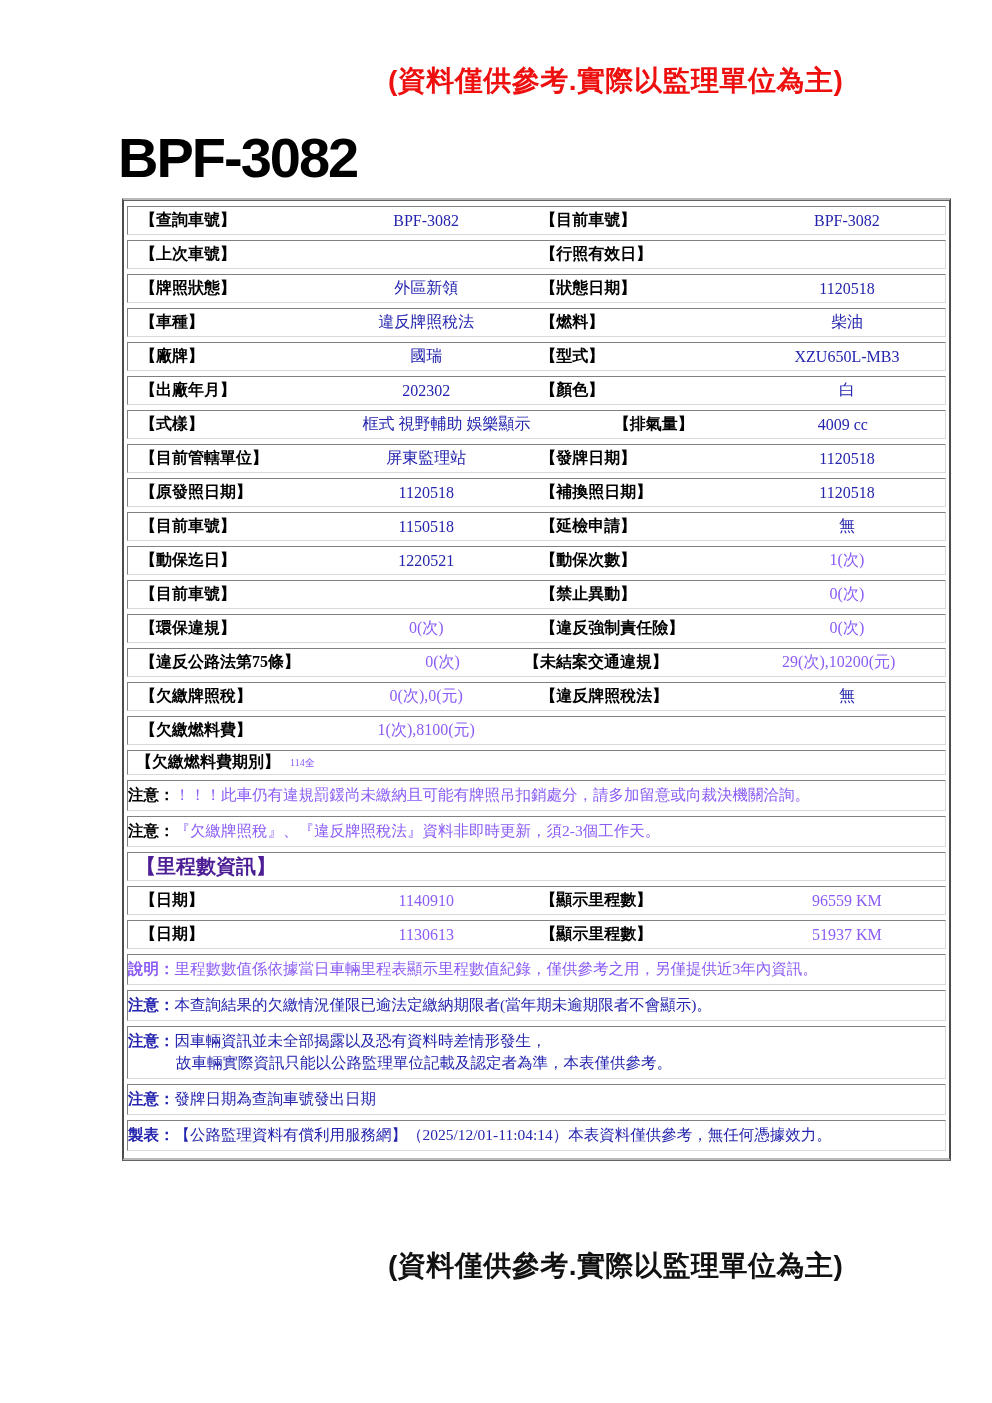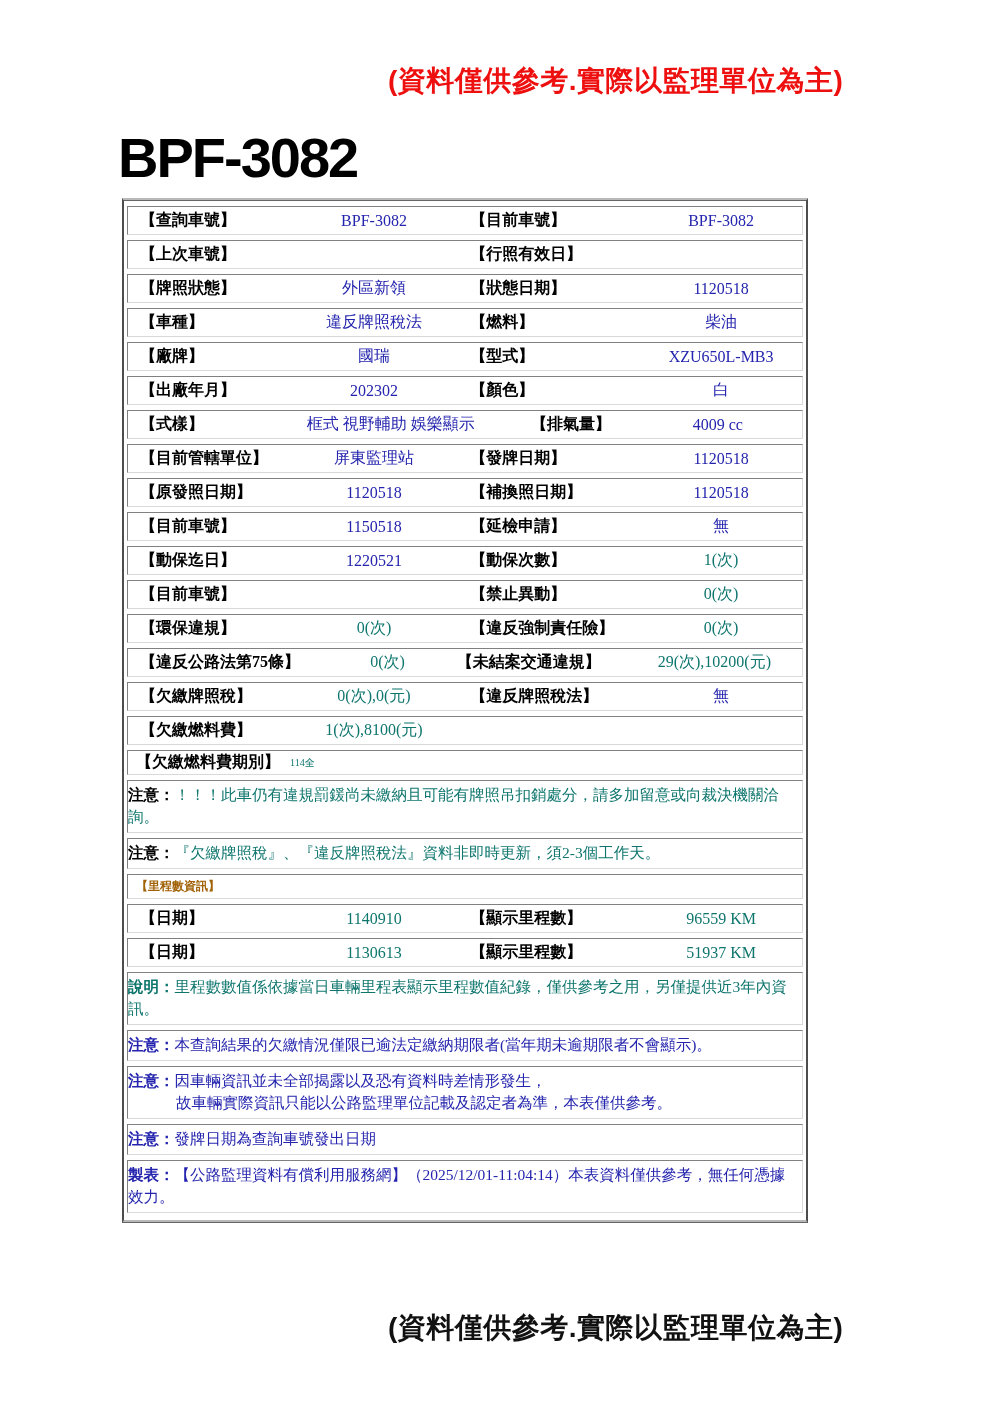--- a/index.html
+++ b/index.html
@@ -21,46 +21,46 @@
     width:fit-content;letter-spacing:0.5px;
   }
   h1.plate{
     margin:30px 0 10px 118px;
     font-family:"Liberation Sans","DejaVu Sans",sans-serif;
     font-weight:bold;font-size:56px;line-height:1;letter-spacing:-2px;
     color:#000;
   }
   .panel{
     margin:12px 0 0 122px;
-    width:686px;box-sizing:border-box;
+    width:829px;box-sizing:border-box;
     border-left:2px solid #4d4d4d;border-right:2px solid #4d4d4d;
     border-top:3px ridge #b9b9b9;border-bottom:3px ridge #b9b9b9;
     padding:5px 1px 2px 1px;
     background:#fff;
   }
   .row{
     display:flex;align-items:center;
     border:1px solid;border-color:#808080 #d9d9d9 #d9d9d9 #808080;
     margin:0 2px 5px 2px;min-height:29px;
     font-size:16px;background:#fff;box-sizing:border-box;
   }
   .lb{font-weight:bold;padding-left:12px;box-sizing:border-box;white-space:nowrap;}
   .vl{text-align:center;box-sizing:border-box;}
   .w1{width:24%}.w2{width:25%}.w3{width:27%}.w4{width:24%}
   
   .s-style .w1{width:20%}.s-style .w2{width:38%;white-space:nowrap}.s-style .w3{width:17%}.s-style .w4{width:25%}
   .s-law75 .w1{width:30%}.s-law75 .w2{width:17%}.s-law75 .w3{width:27%}.s-law75 .w4{width:26%;white-space:nowrap}
   .blue{color:#2424ae}
-  .red{color:#0f766e}
+  .red{color:#8b5cf6}
   .note{display:block;padding:3px 8px 4px 0;font-size:15.5px;line-height:1.42;min-height:0;}
   .note .prefix{font-weight:bold;}
   .note.black-label .prefix{color:#000;}
   .note .indent{margin-left:48px;}
   .section-row{min-height:25px;}
-  .section-row .sec{font-weight:bold;color:#a16207;padding-left:8px;font-size:12px;}
+  .section-row .sec{font-weight:bold;color:#4c1d95;padding-left:8px;font-size:20px;}
   .inline-row{min-height:25px;}
   .inline-row .lb{padding-left:8px;}
   .inline-row .iv{margin-left:10px;font-size:10px;}
 </style>
 </head>
 <body>
 
 <div class="top-disclaimer">(資料僅供參考.實際以監理單位為主)</div>
 
 <h1 class="plate">BPF-3082</h1>

